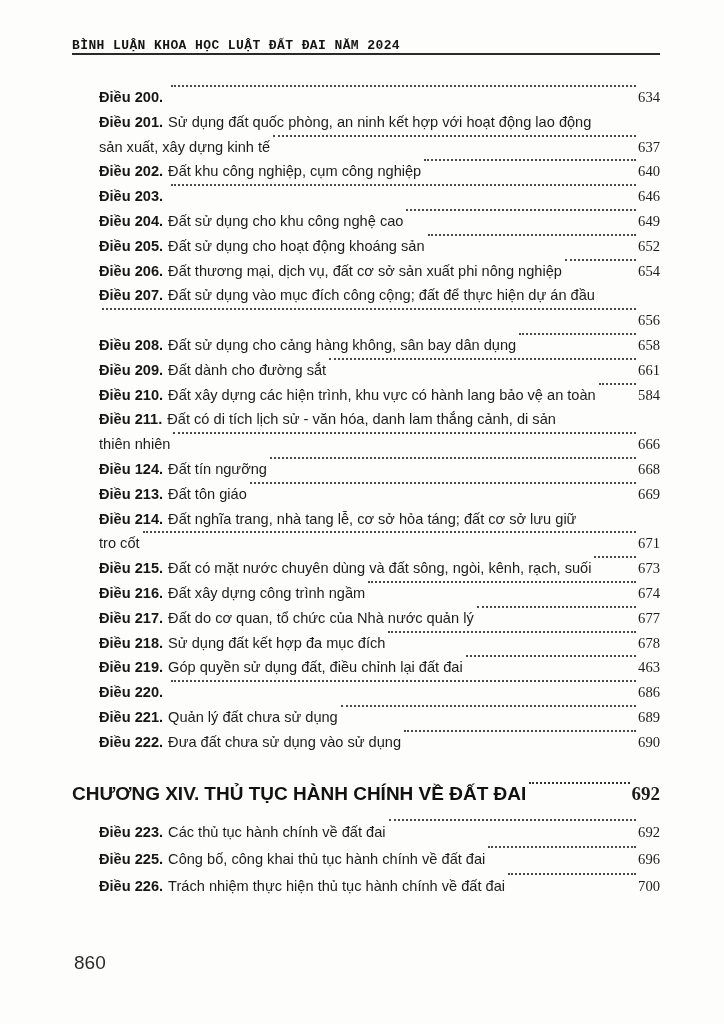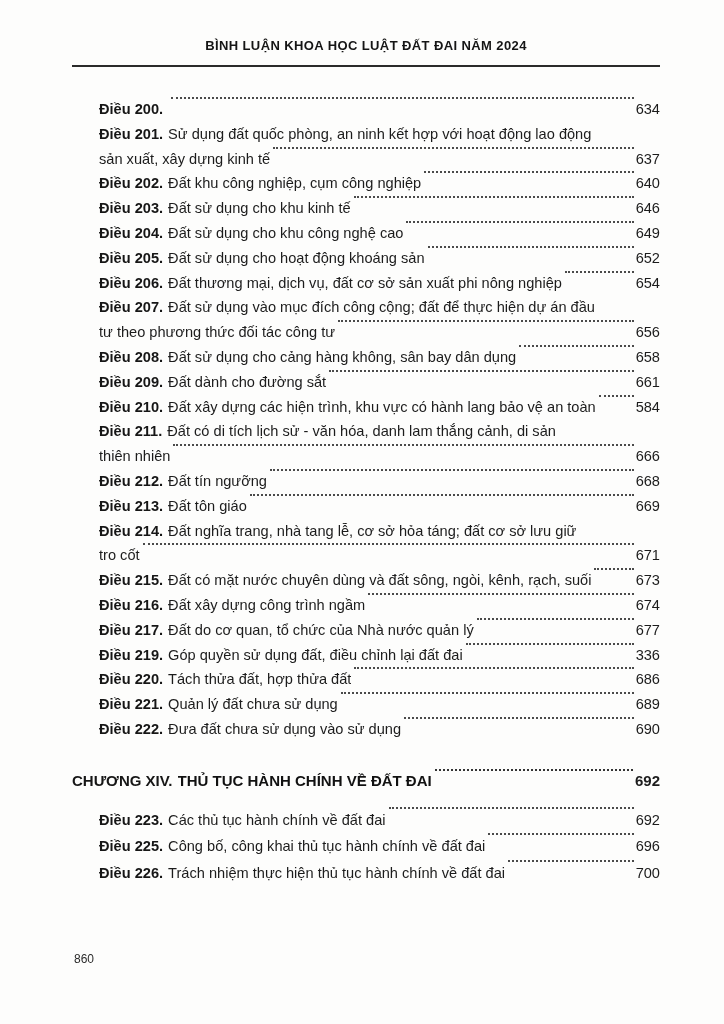--- a/index.html
+++ b/index.html
@@ -17,27 +17,26 @@
     padding: 38px 64px 0 72px;
     font-family: "Liberation Sans", "DejaVu Sans", sans-serif;
     color: #1c1c1c;
     overflow: hidden;
   }
   
   .running-header {
     margin-bottom: 4px;
   }
   .header-title {
-    font-family: Liberation Sans, sans-serif;
+    font-family: Liberation Mono, monospace;
     font-weight: bold;
     font-size: 13px;
     letter-spacing: 0.4px;
     color: #151515;
-    padding-bottom: 12px;
-    text-align: center;
+    padding-bottom: 0;
   }
   .header-rule {
     border-bottom: 2px solid #2a2a2a;
     height: 0;
   }
   
   .toc {
     margin-top: 30px;
     font-size: 14.6px;
   }
@@ -66,45 +65,46 @@
   .toc-dots {
     flex: 1 1 auto;
     min-width: 8px;
     height: 0;
     border-bottom: 2px dotted #4a4a4a;
     margin: 0 2px 0 3px;
   }
   .toc-page {
     flex: 0 0 auto;
     color: #1c1c1c;
+    font-family: Liberation Serif, serif;
   }
   
   .toc-entry.chapter {
     margin-top: 27px;
     margin-bottom: 13px;
     padding-left: 0;
   }
   .toc-entry.chapter .toc-line {
     font-weight: bold;
-    font-size: 15px;
+    font-size: 19px;
     color: #111;
   }
   .toc-entry.chapter .toc-dots {
     border-bottom-color: #333;
   }
   
   .toc-entry.chapter ~ .toc-entry.article .toc-line {
     line-height: 26.6px;
   }
   
   .folio {
     position: absolute;
     left: 74px;
     top: 952px;
-    font-size: 12px;
+    font-size: 19px;
     color: #2b2b2b;
   }
 </style>
 </head>
 <body>
 
 <div class="page">
 
   <header class="running-header">
     <div class="header-title">BÌNH LUẬN KHOA HỌC LUẬT ĐẤT ĐAI NĂM 2024</div>
@@ -134,21 +134,20 @@
         <div class="toc-line">
           <span class="toc-label">Điều 202.</span>
           <span class="toc-text">Đất khu công nghiệp, cụm công nghiệp</span>
           <span class="toc-dots"></span>
           <span class="toc-page">640</span>
         </div>
       </div>
       <div class="toc-entry article">
         <div class="toc-line">
           <span class="toc-label">Điều 203.</span>
-          <span class="toc-text">Đất sử dụng cho khu kinh tế</span>
           <span class="toc-dots"></span>
           <span class="toc-page">646</span>
         </div>
       </div>
       <div class="toc-entry article">
         <div class="toc-line">
           <span class="toc-label">Điều 204.</span>
           <span class="toc-text">Đất sử dụng cho khu công nghệ cao</span>
           <span class="toc-dots"></span>
           <span class="toc-page">649</span>
@@ -169,21 +168,20 @@
           <span class="toc-dots"></span>
           <span class="toc-page">654</span>
         </div>
       </div>
       <div class="toc-entry article">
         <div class="toc-line">
           <span class="toc-label">Điều 207.</span>
           <span class="toc-text">Đất sử dụng vào mục đích công cộng; đất để thực hiện dự án đầu</span>
         </div>
         <div class="toc-line">
-          <span class="toc-text">tư theo phương thức đối tác công tư</span>
           <span class="toc-dots"></span>
           <span class="toc-page">656</span>
         </div>
       </div>
       <div class="toc-entry article">
         <div class="toc-line">
           <span class="toc-label">Điều 208.</span>
           <span class="toc-text">Đất sử dụng cho cảng hàng không, sân bay dân dụng</span>
           <span class="toc-dots"></span>
           <span class="toc-page">658</span>
@@ -211,21 +209,21 @@
           <span class="toc-text">Đất có di tích lịch sử - văn hóa, danh lam thắng cảnh, di sản</span>
         </div>
         <div class="toc-line">
           <span class="toc-text">thiên nhiên</span>
           <span class="toc-dots"></span>
           <span class="toc-page">666</span>
         </div>
       </div>
       <div class="toc-entry article">
         <div class="toc-line">
-          <span class="toc-label">Điều 212.</span>
+          <span class="toc-label">Điều 124.</span>
           <span class="toc-text">Đất tín ngưỡng</span>
           <span class="toc-dots"></span>
           <span class="toc-page">668</span>
         </div>
       </div>
       <div class="toc-entry article">
         <div class="toc-line">
           <span class="toc-label">Điều 213.</span>
           <span class="toc-text">Đất tôn giáo</span>
           <span class="toc-dots"></span>
@@ -262,30 +260,37 @@
       <div class="toc-entry article">
         <div class="toc-line">
           <span class="toc-label">Điều 217.</span>
           <span class="toc-text">Đất do cơ quan, tổ chức của Nhà nước quản lý</span>
           <span class="toc-dots"></span>
           <span class="toc-page">677</span>
         </div>
       </div>
       <div class="toc-entry article">
         <div class="toc-line">
+          <span class="toc-label">Điều 218.</span>
+          <span class="toc-text">Sử dụng đất kết hợp đa mục đích</span>
+          <span class="toc-dots"></span>
+          <span class="toc-page">678</span>
+        </div>
+      </div>
+      <div class="toc-entry article">
+        <div class="toc-line">
           <span class="toc-label">Điều 219.</span>
           <span class="toc-text">Góp quyền sử dụng đất, điều chỉnh lại đất đai</span>
           <span class="toc-dots"></span>
-          <span class="toc-page">336</span>
+          <span class="toc-page">463</span>
         </div>
       </div>
       <div class="toc-entry article">
         <div class="toc-line">
           <span class="toc-label">Điều 220.</span>
-          <span class="toc-text">Tách thửa đất, hợp thửa đất</span>
           <span class="toc-dots"></span>
           <span class="toc-page">686</span>
         </div>
       </div>
       <div class="toc-entry article">
         <div class="toc-line">
           <span class="toc-label">Điều 221.</span>
           <span class="toc-text">Quản lý đất chưa sử dụng</span>
           <span class="toc-dots"></span>
           <span class="toc-page">689</span>

